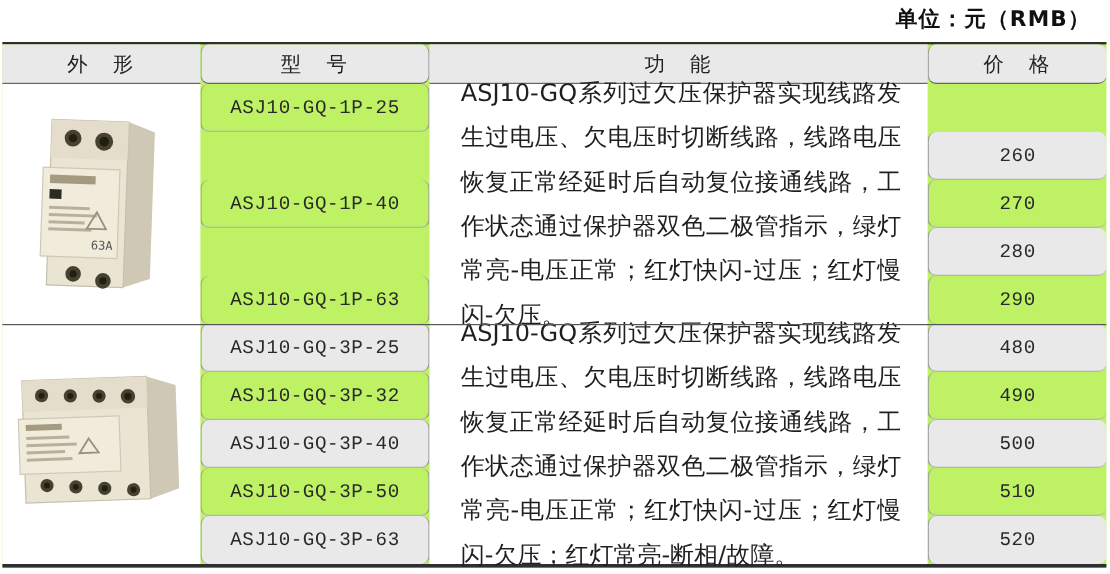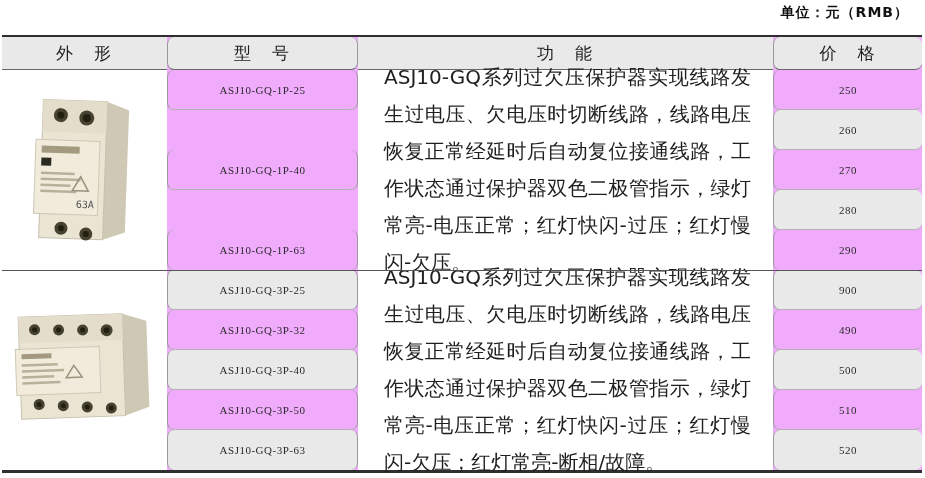--- a/index.html
+++ b/index.html
@@ -1,42 +1,42 @@
 <!DOCTYPE html>
 <html><head>
 <meta charset="utf-8">
 <style>
   html,body{margin:0;padding:0;background:#ffffff;}
   .page{
     position:relative;width:925px;height:478px;background:#ffffff;overflow:hidden;
     font-family:"DejaVu Sans","Liberation Sans",sans-serif;color:#1f1f1f;
   }
   .unit-note{
-    position:absolute;top:4px;right:16px;font-size:14px;font-weight:600;
+    position:absolute;top:4px;right:16px;font-size:18px;font-weight:600;
     letter-spacing:1px;color:#111;
   }
   .price-table{
     position:absolute;left:2px;top:35px;width:920px;
     display:grid;
     grid-template-columns:165px 191px 415px 149px;
     grid-template-rows:33px repeat(10,40px);
     border-top:2px solid #2f2f2f;
     border-bottom:3px solid #2f2f2f;
-    background:#f0abfc;
+    background:#bef264;
   }
   .cell{position:relative;display:flex;align-items:center;justify-content:center;}
   .th{
     background:#e9e9e9;border-bottom:1px solid #666;
     font-size:17px;color:#222;letter-spacing:2px;
   }
   .v-left{border-left:1px solid #9a9a9a;border-radius:7px;}
   .v-right{border-right:1px solid #9a9a9a;}
   .model-cell,.price-cell{
-    font-family:Liberation Serif, serif;
-    font-size:11px;color:#2a2a2a;letter-spacing:0.5px;
+    font-family:Liberation Mono, monospace;
+    font-size:16px;color:#2a2a2a;letter-spacing:0.5px;
   }
   .row-sep{border-bottom:1px solid #b3b3b3;}
   .stripe{background:#e9e9e9;}
   .shape-cell{grid-column:1;background:#ffffff;}
   .shape-1{grid-row:2 / span 5;}
   .shape-2{grid-row:7 / span 5;}
   .func-cell{
     grid-column:3;background:#ffffff;
     align-items:center;justify-content:flex-start;
   }
@@ -93,21 +93,20 @@
     </div>
 
     <div class="cell model-cell v-left v-right row-sep" style="grid-column:2;grid-row:2">ASJ10-GQ-1P-25</div>
     <div class="cell model-cell v-left v-right row-sep" style="grid-column:2;grid-row:4">ASJ10-GQ-1P-40</div>
     <div class="cell model-cell v-left v-right" style="grid-column:2;grid-row:6">ASJ10-GQ-1P-63</div>
 
     <div class="cell func-cell func-1">
       <div class="func-text">ASJ10-GQ系列过欠压保护器实现线路发生过电压、欠电压时切断线路，线路电压恢复正常经延时后自动复位接通线路，工作状态通过保护器双色二极管指示，绿灯常亮-电压正常；红灯快闪-过压；红灯慢闪-欠压。</div>
     </div>
 
-    <div class="cell price-cell v-left row-sep" style="grid-column:4;grid-row:2">250</div>
     <div class="cell price-cell v-left row-sep stripe" style="grid-column:4;grid-row:3">260</div>
     <div class="cell price-cell v-left row-sep" style="grid-column:4;grid-row:4">270</div>
     <div class="cell price-cell v-left row-sep stripe" style="grid-column:4;grid-row:5">280</div>
     <div class="cell price-cell v-left" style="grid-column:4;grid-row:6">290</div>
 
     <div class="cell shape-cell shape-2">
       <svg class="device tilt-b" width="150" height="126" viewBox="0 0 150 126">
         <polygon points="114,8 138,16 138,102 114,110" fill="#cfc8b4"></polygon>
         <rect x="10" y="8" width="104" height="102" fill="#eae4d3" stroke="#c6bfab" stroke-width="1"></rect>
         <rect x="10" y="8" width="104" height="26" fill="#e4ddcb"></rect>
@@ -140,21 +139,21 @@
     <div class="cell model-cell v-left v-right row-sep stripe" style="grid-column:2;grid-row:7">ASJ10-GQ-3P-25</div>
     <div class="cell model-cell v-left v-right row-sep" style="grid-column:2;grid-row:8">ASJ10-GQ-3P-32</div>
     <div class="cell model-cell v-left v-right row-sep stripe" style="grid-column:2;grid-row:9">ASJ10-GQ-3P-40</div>
     <div class="cell model-cell v-left v-right row-sep" style="grid-column:2;grid-row:10">ASJ10-GQ-3P-50</div>
     <div class="cell model-cell v-left v-right stripe" style="grid-column:2;grid-row:11">ASJ10-GQ-3P-63</div>
 
     <div class="cell func-cell func-2">
       <div class="func-text">ASJ10-GQ系列过欠压保护器实现线路发生过电压、欠电压时切断线路，线路电压恢复正常经延时后自动复位接通线路，工作状态通过保护器双色二极管指示，绿灯常亮-电压正常；红灯快闪-过压；红灯慢闪-欠压；红灯常亮-断相/故障。</div>
     </div>
 
-    <div class="cell price-cell v-left row-sep stripe" style="grid-column:4;grid-row:7">900</div>
+    <div class="cell price-cell v-left row-sep stripe" style="grid-column:4;grid-row:7">480</div>
     <div class="cell price-cell v-left row-sep" style="grid-column:4;grid-row:8">490</div>
     <div class="cell price-cell v-left row-sep stripe" style="grid-column:4;grid-row:9">500</div>
     <div class="cell price-cell v-left row-sep" style="grid-column:4;grid-row:10">510</div>
     <div class="cell price-cell v-left stripe" style="grid-column:4;grid-row:11">520</div>
 
     <div class="divider"></div>
   </div>
 
 </div>
 

